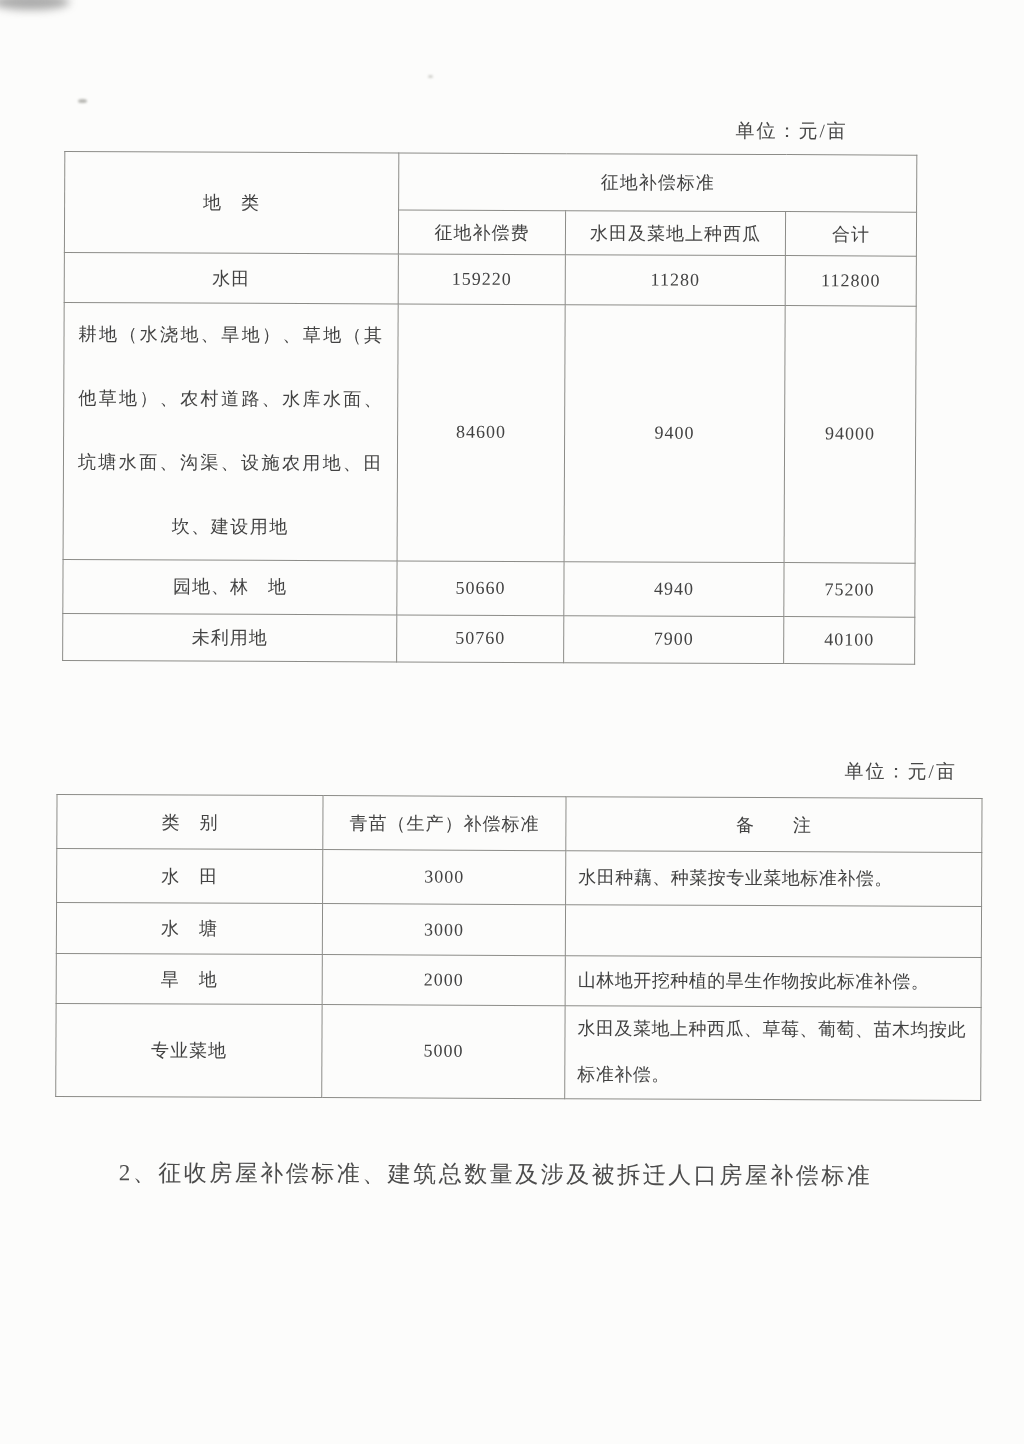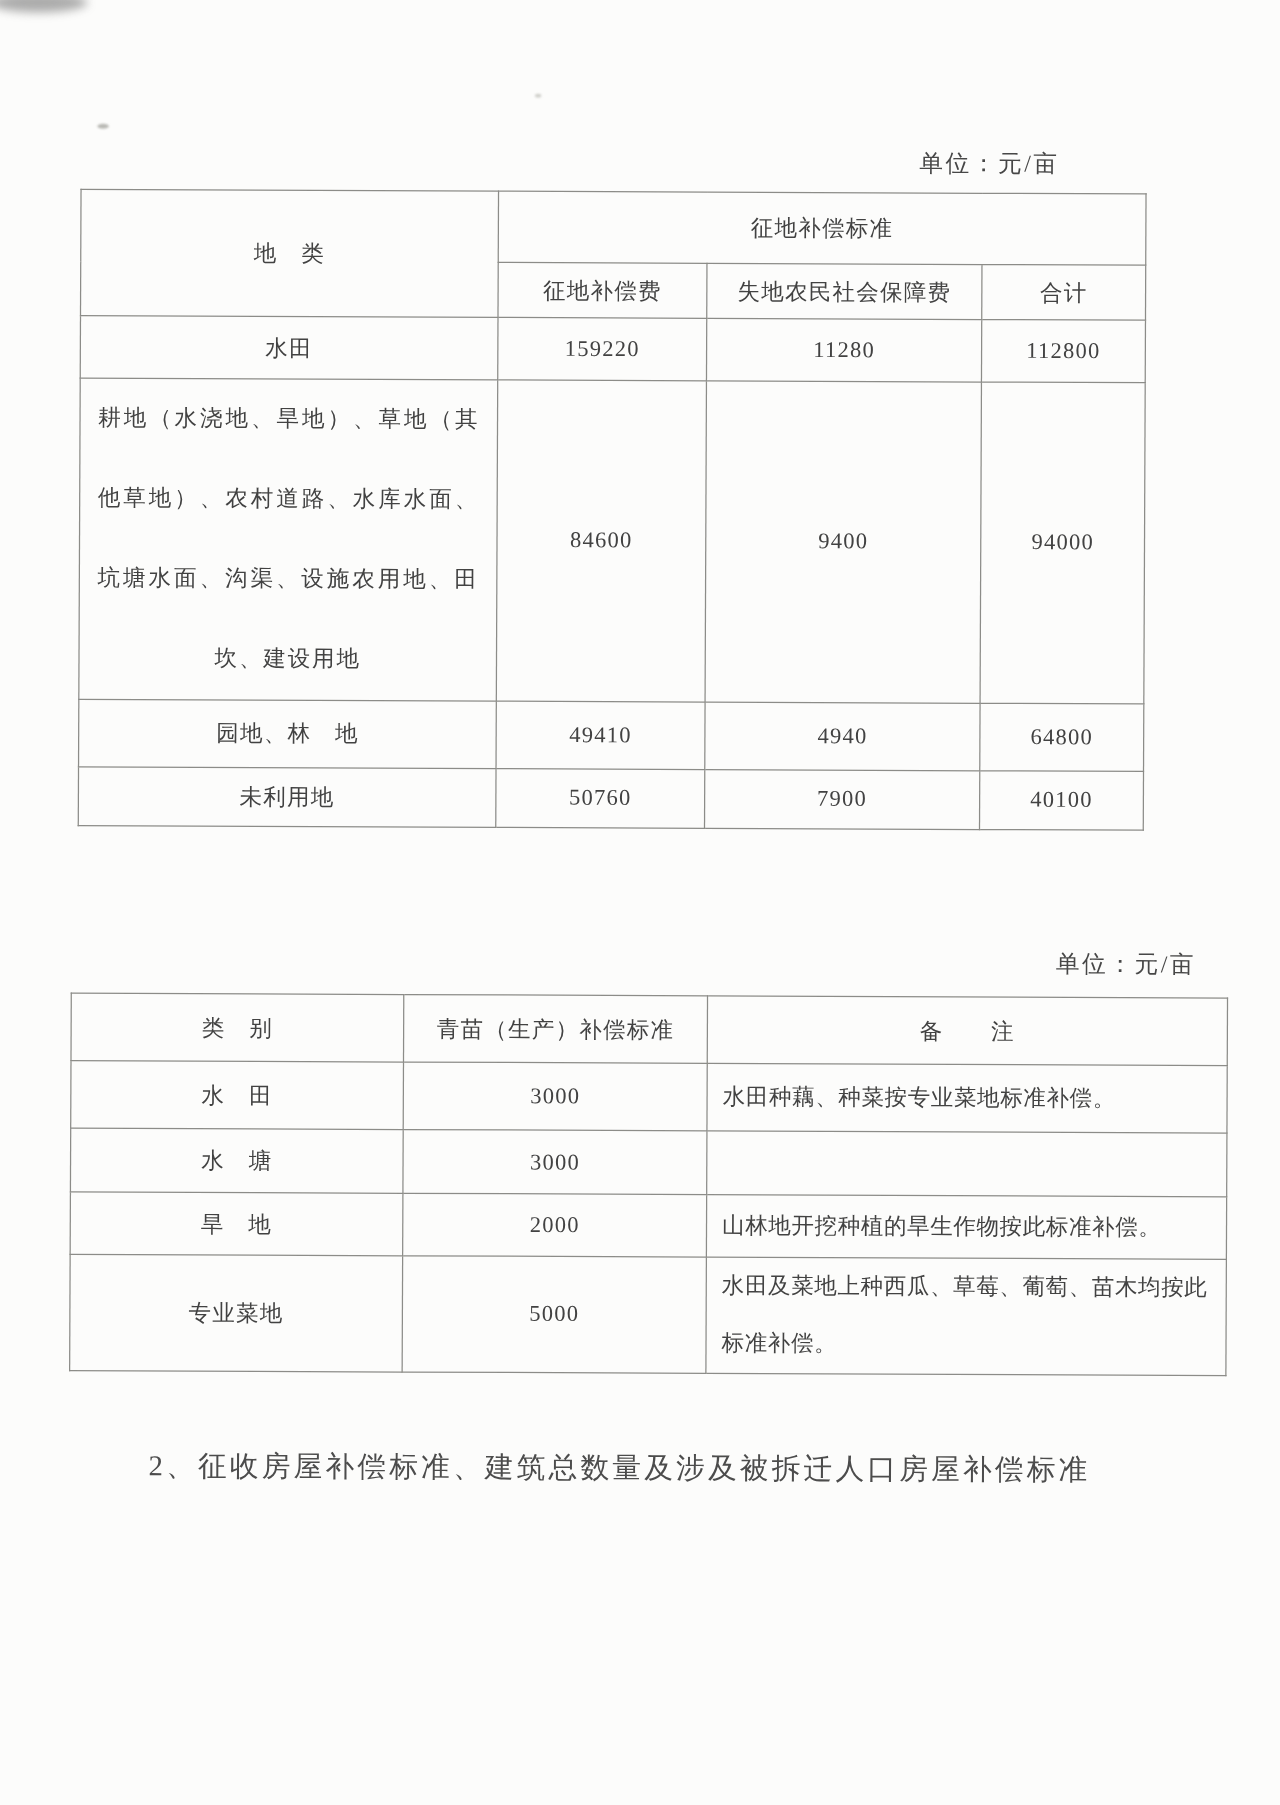--- a/index.html
+++ b/index.html
@@ -135,40 +135,40 @@
         <col style="width:220px">
         <col style="width:131px">
       </colgroup>
       <tbody>
         <tr class="h-group">
           <td rowspan="2">地　类</td>
           <td colspan="3">征地补偿标准</td>
         </tr>
         <tr class="h-sub">
           <td>征地补偿费</td>
-          <td>失地农民社会保障费</td>
+          <td>水田及菜地上种西瓜</td>
           <td>合计</td>
         </tr>
         <tr class="r-paddy">
           <td>水田</td>
           <td class="num">159220</td>
           <td class="num">11280</td>
           <td class="num">112800</td>
         </tr>
         <tr class="r-long">
           <td class="longtext">耕地（水浇地、旱地）、草地（其他草地）、农村道路、水库水面、坑塘水面、沟渠、设施农用地、田坎、建设用地</td>
           <td class="num">84600</td>
           <td class="num">9400</td>
           <td class="num">94000</td>
         </tr>
         <tr class="r-garden">
           <td>园地、林　地</td>
-          <td class="num">49410</td>
+          <td class="num">50660</td>
           <td class="num">4940</td>
-          <td class="num">64800</td>
+          <td class="num">75200</td>
         </tr>
         <tr class="r-unused">
           <td>未利用地</td>
           <td class="num">50760</td>
           <td class="num">7900</td>
           <td class="num">40100</td>
         </tr>
       </tbody>
     </table>
 

